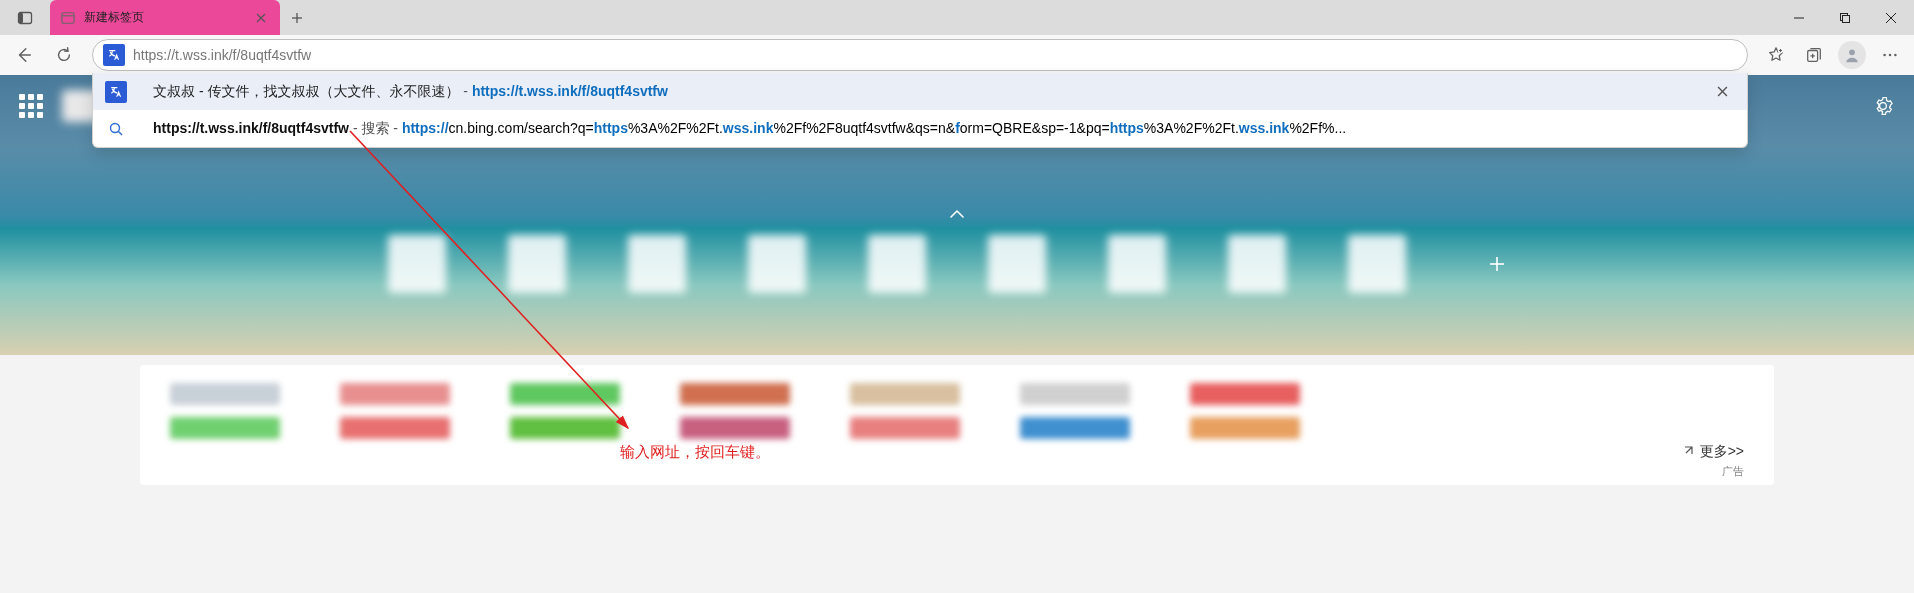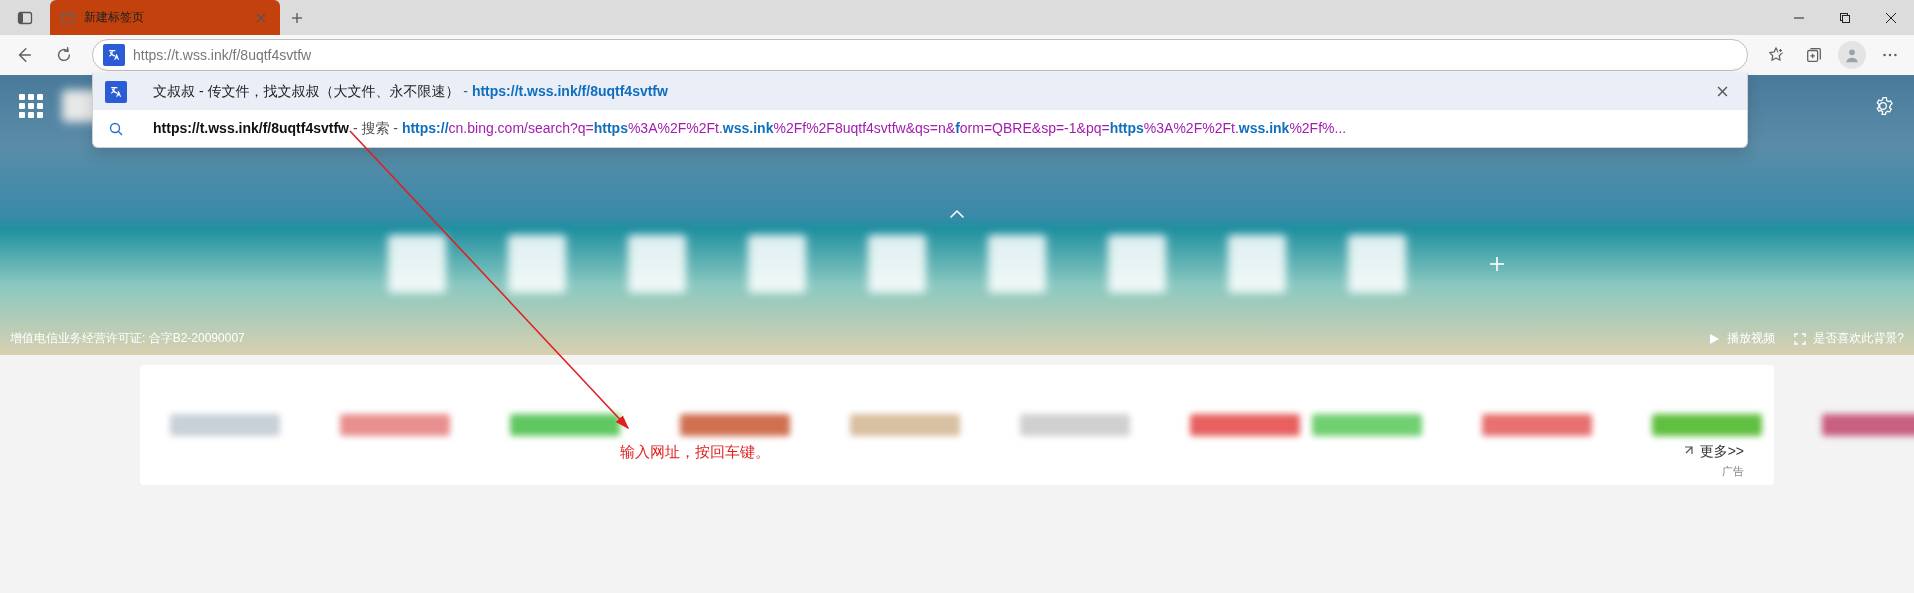--- a/index.html
+++ b/index.html
@@ -2,21 +2,21 @@
 <html><head>
 <meta charset="utf-8">
 <style>
   * { margin:0; padding:0; box-sizing:border-box; font-family:"Segoe UI","Microsoft YaHei",sans-serif; }
   body { width:1914px; height:593px; background:#f3f3f3; overflow:hidden; position:relative; }
 
   
   .title-bar { height:35px; background:#dcdcdc; display:flex; align-items:stretch; }
   .title-left { width:50px; display:flex; align-items:center; justify-content:center; }
   .tabspace-btn { width:32px; height:28px; border-radius:4px; display:flex; align-items:center; justify-content:center; }
-  .tab { height:100%; background:#c2410c; border-top-left-radius:6px; border-top-right-radius:6px; display:flex; align-items:center; padding:16px 10px; gap:8px; min-width:230px; }
+  .tab { height:100%; background:#ec4899; border-top-left-radius:6px; border-top-right-radius:6px; display:flex; align-items:center; padding:16px 10px; gap:8px; min-width:230px; }
   .tab .favicon { width:16px; height:16px; display:flex; align-items:center; justify-content:center; color:#555; }
   .tab .title { font-size:12px; color:#222; flex:1; }
   .tab .close { width:18px; height:18px; display:flex; align-items:center; justify-content:center; color:#555; }
   .newtab-btn { width:34px; display:flex; align-items:center; justify-content:center; color:#555; }
   .title-spacer { flex:1; }
   .win-btns { display:flex; }
   .win-btn { width:46px; display:flex; align-items:center; justify-content:center; color:#222; }
   .win-btn svg { width:10px; height:10px; }
 
   
@@ -29,21 +29,21 @@
   .omnibox input { flex:1; border:none; outline:none; font-size:14px; color:#777; background:transparent; }
 
   
   .suggest { position:absolute; top:34px; left:0; right:0; background:#fff; border:1px solid #d0d0d0; border-top:none; border-radius:0 0 6px 6px; box-shadow:0 6px 16px rgba(0,0,0,.15); z-index:100; }
   .suggest-row { display:flex; align-items:center; height:37px; padding:0 12px; gap:26px; font-size:14px; color:#222; position:relative; }
   .suggest-row.sel { background:#e9eef7; }
   .suggest-row .icon { width:22px; height:22px; display:flex; align-items:center; justify-content:center; flex-shrink:0; }
   .suggest-row .icon.filled { background:#2b5cd6; border-radius:2px; }
   .suggest-row .txt { flex:1; white-space:nowrap; overflow:hidden; text-overflow:ellipsis; }
   .suggest-row .txt .b { font-weight:600; color:#111; }
-  .suggest-row .txt .url { color:#a21caf; }
+  .suggest-row .txt .url { color:#000000; }
   .suggest-row .txt .urlb { color:#106ebe; font-weight:600; }
   .suggest-row .txt .sep { color:#555; }
   .suggest-row .remove { width:26px; height:26px; display:flex; align-items:center; justify-content:center; color:#555; }
 
   .right-tools { display:flex; align-items:center; gap:2px; }
   .avatar { width:28px; height:28px; background:#e4e4e4; border-radius:50%; display:flex; align-items:center; justify-content:center; }
 
   
   .content { position:relative; height:518px; }
   .hero { position:absolute; top:0; left:0; right:0; height:280px;
@@ -57,21 +57,21 @@
 
   .quick-row { position:absolute; top:160px; left:0; right:0; display:flex; justify-content:center; gap:62px; }
   .qtile { width:58px; height:58px; background:rgba(255,255,255,.85); border-radius:4px; filter:blur(4px); }
   .qadd { width:58px; height:58px; border-radius:4px; display:flex; align-items:center; justify-content:center; color:#fff; font-size:24px; }
   .collapse-arrow { position:absolute; top:128px; left:50%; transform:translateX(-50%); width:30px; height:22px; display:flex; align-items:center; justify-content:center; color:#fff; }
 
   .hero-footer { position:absolute; bottom:8px; left:10px; right:10px; display:flex; align-items:center; color:#fff; font-size:12px; }
   .hero-footer .sp { flex:1; }
   .hf-item { display:flex; align-items:center; gap:6px; margin-left:18px; }
 
-  .feed { position:absolute; top:290px; left:140px; right:140px; height:120px; background:#fff; border-radius:4px; padding:18px 30px; display:flex; flex-direction:row; gap:12px; }
+  .feed { position:absolute; top:290px; left:140px; right:140px; height:120px; background:#fff; border-radius:4px; padding:18px 30px; display:flex; flex-direction:column; gap:12px; }
   .feed-row { display:flex; gap:60px; align-items:center; }
   .feed-cell { width:110px; height:22px; border-radius:3px; filter:blur(3px); }
   .feed-more { position:absolute; right:30px; bottom:24px; font-size:14px; color:#333; display:flex; align-items:center; gap:6px; }
   .feed-ad { position:absolute; right:30px; bottom:6px; font-size:11px; color:#888;margin-left:16px; }
 
   
   .arrow-svg { position:absolute; top:0; left:0; pointer-events:none; z-index:200; }
   .annotation { position:absolute; top:368px; left:620px; color:#e02020; font-size:15px; z-index:201; pointer-events:none; }
 
   
@@ -265,36 +265,20 @@
       <div class="qtile"></div>
       <div class="qtile"></div>
       <div class="qadd">
         <svg width="18" height="18" viewBox="0 0 18 18">
             <line x1="9" y1="2" x2="9" y2="16" stroke="#fff" stroke-width="1.6"></line>
             <line x1="2" y1="9" x2="16" y2="9" stroke="#fff" stroke-width="1.6"></line>
           </svg>
       </div>
     </div>
 
-    <div class="hero-footer">
-      <span>增值电信业务经营许可证: 合字B2-20090007</span>
-      <span class="sp"></span>
-      <span class="hf-item">
-        <svg width="14" height="14" viewBox="0 0 14 14">
-            <path d="M3 2v10l9-5z" fill="#fff"></path>
-          </svg>
-        <span>播放视频</span>
-      </span>
-      <span class="hf-item">
-        <svg width="14" height="14" viewBox="0 0 14 14">
-            <path d="M2 5V2h3M12 9v3H9M9 2h3v3M5 12H2V9" fill="none" stroke="#fff" stroke-width="1.4"></path>
-          </svg>
-        <span>是否喜欢此背景?</span>
-      </span>
-    </div>
   </div>
 
   <div class="feed">
     <div class="feed-row">
       <div class="feed-cell" style="background:#c8d0d8"></div>
       <div class="feed-cell" style="background:#e89090"></div>
       <div class="feed-cell" style="background:#60c860"></div>
       <div class="feed-cell" style="background:#d07050"></div>
       <div class="feed-cell" style="background:#d8c0a0"></div>
       <div class="feed-cell" style="background:#d0d0d0"></div>

